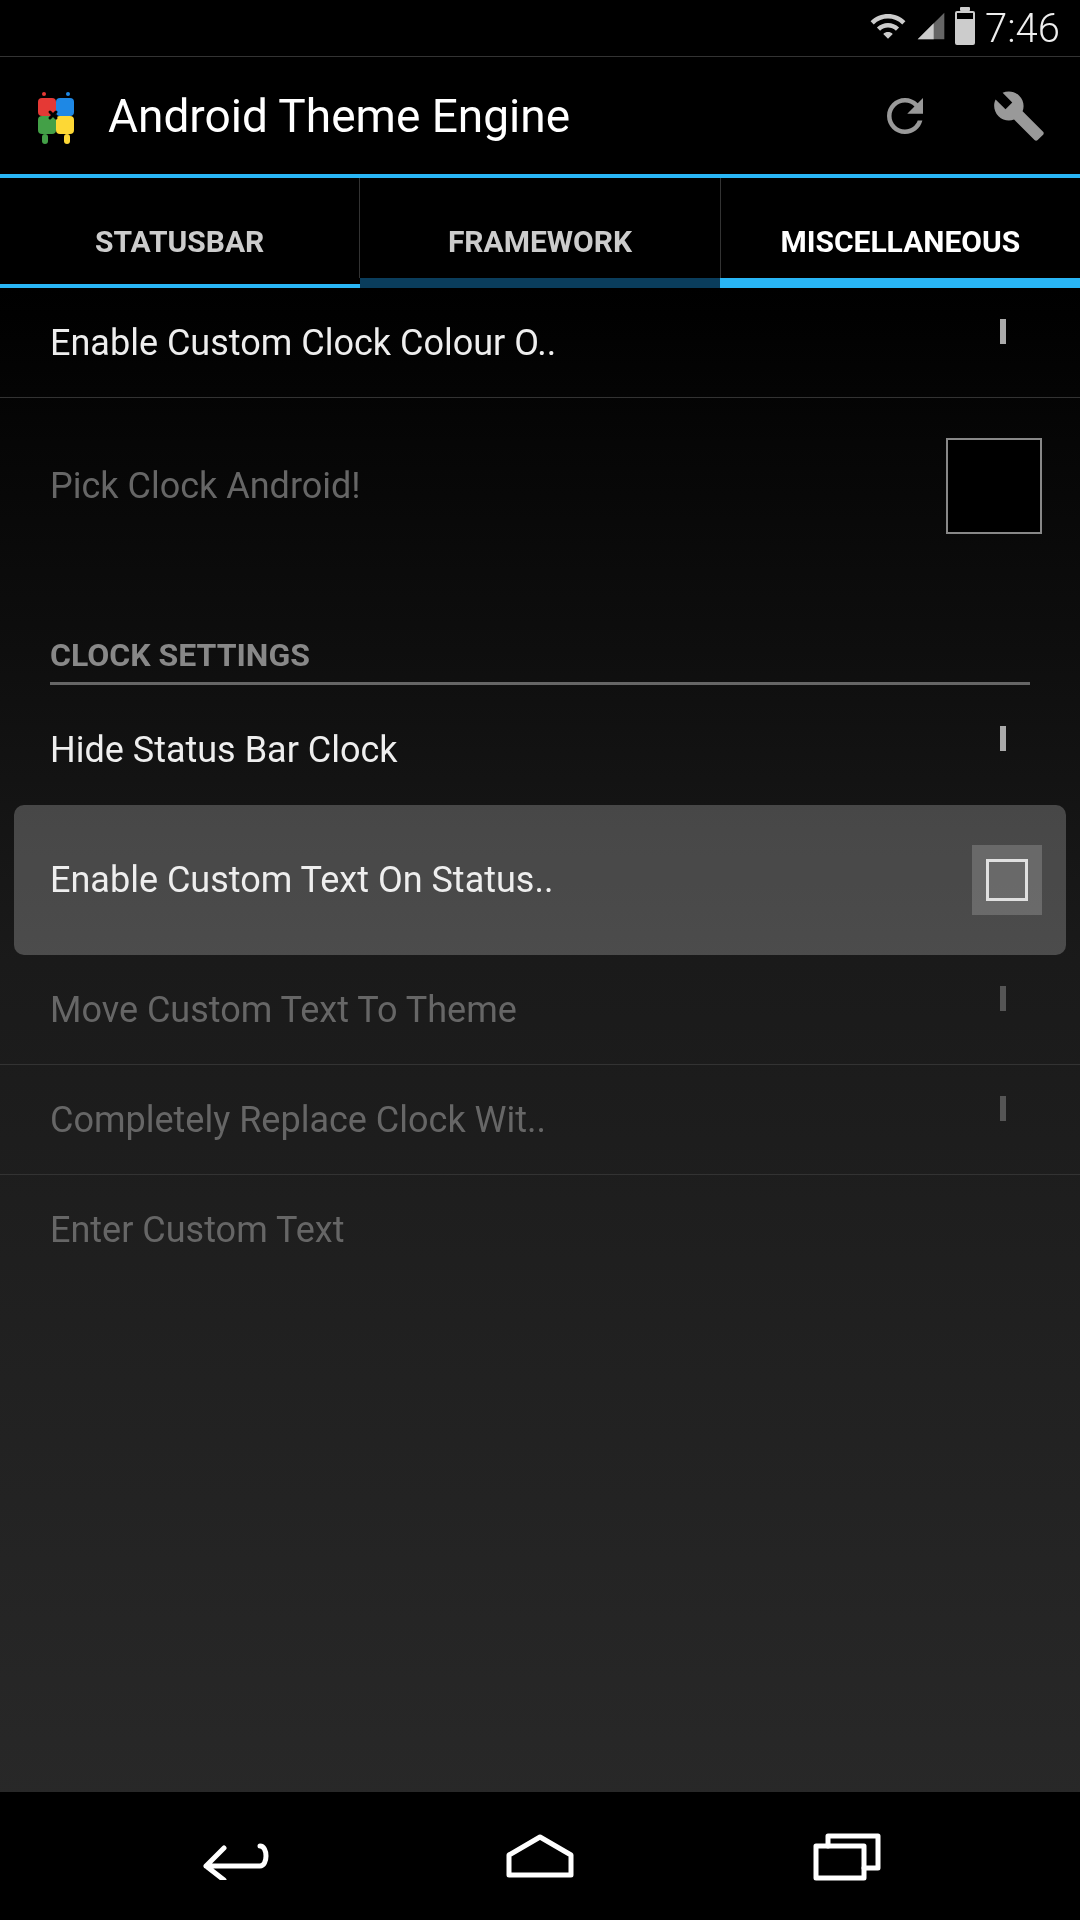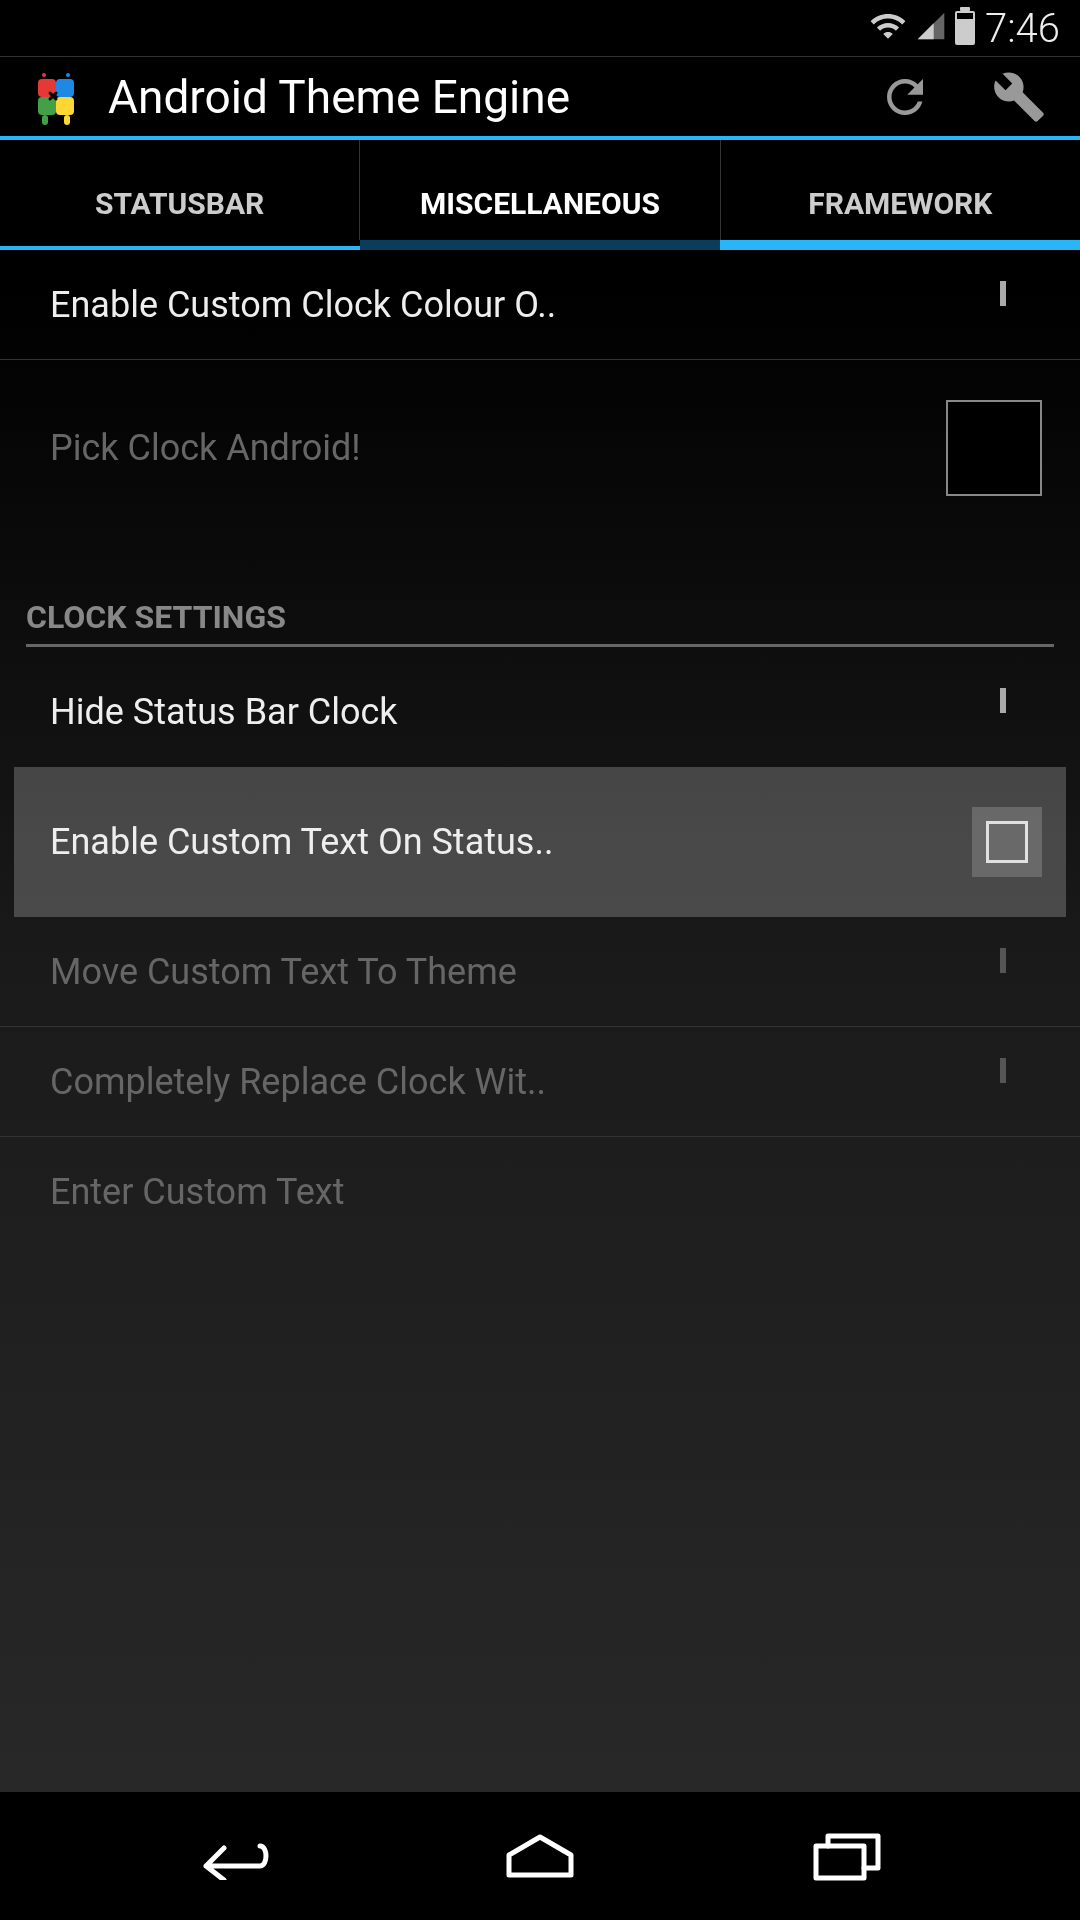--- a/index.html
+++ b/index.html
@@ -41,21 +41,21 @@
     .battery-icon::before { content: ''; position: absolute; top: -6px; left: 50%; transform: translateX(-50%); width: 10px; height: 4px; background: #ccc; border-radius: 1px; }
     
     .clock-text {
       font-size: 40px;
       font-weight: 300;
       color: #eeeeee;
     }
     
     
     .action-bar {
-      height: 80px;
+      height: 118px;
       display: flex;
       align-items: center;
       padding: 0 24px;
       border-top: 1px solid #333;
       background: #000000;
     }
     
     .app-icon {
       width: 64px;
       height: 64px;
@@ -166,20 +166,21 @@
     }
     
     .setting-item.disabled .setting-label {
       color: #666666;
     }
     
     .setting-item.highlighted {
       background: rgba(255, 255, 255, 0.22);
       margin: 0 14px;
       padding: 40px 24px 40px 36px;
+      border-radius: 10px;
     }
     
     .setting-item.highlighted .checkbox {
       background: rgba(255, 255, 255, 0.18);
       padding: 10px;
       width: 70px;
       height: 70px;
       display: flex;
       align-items: center;
       justify-content: center;
@@ -212,21 +213,21 @@
       background: #000000;
       border: 2px solid #888;
     }
     
     .section-header {
       padding: 32px 50px 8px;
       font-size: 32px;
       font-weight: 700;
       color: #888888;
       border-bottom: 3px solid #666;
-      margin: 0 26px 10px;
+      margin: 0 50px 10px;
       padding-left: 0;
       padding-right: 0;
     }
     
     .section-header-wrap {
       margin-top: 30px;
     }
     
     
     .nav-bar {
@@ -304,25 +305,25 @@
         </svg>
     </div>
   </div>
 </div>
 <div class="accent-line"></div>
 
 <div class="tabs">
   <div class="tab">
       <span class="tab-text-wrap">STATUSBAR</span>
     </div>
+  <div class="tab">
+      <span class="tab-text-wrap">FRAMEWORK</span>
+    </div>
   <div class="tab active">
       <span class="tab-text-wrap">MISCELLANEOUS</span>
-    </div>
-  <div class="tab">
-      <span class="tab-text-wrap">FRAMEWORK</span>
     </div>
 </div>
 <div class="tab-indicator">
   <div class="tab-indicator-segment first"></div>
   <div class="tab-indicator-segment"></div>
   <div class="tab-indicator-segment active"></div>
 </div>
 
 <div class="settings-list">
 

